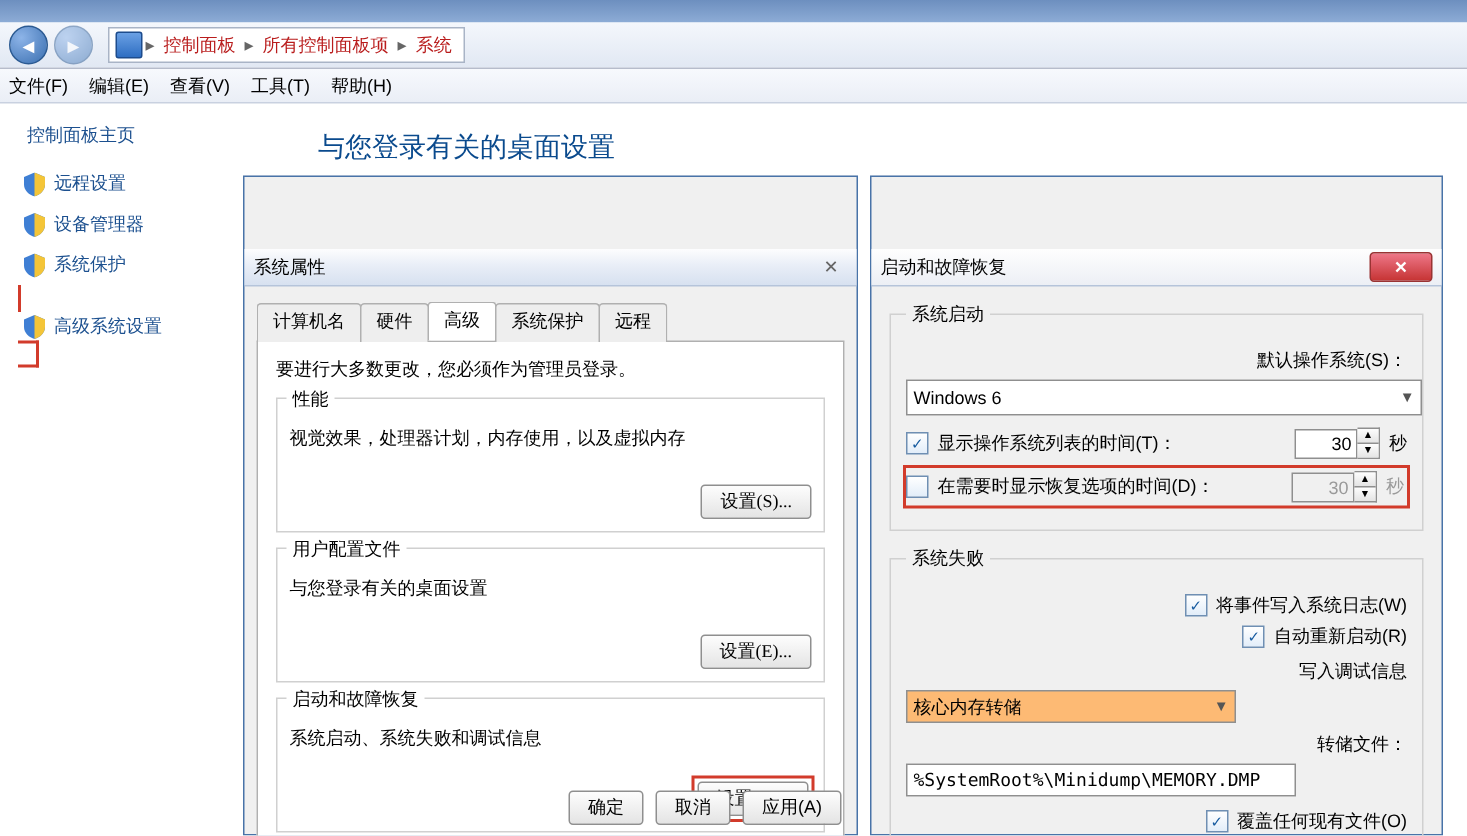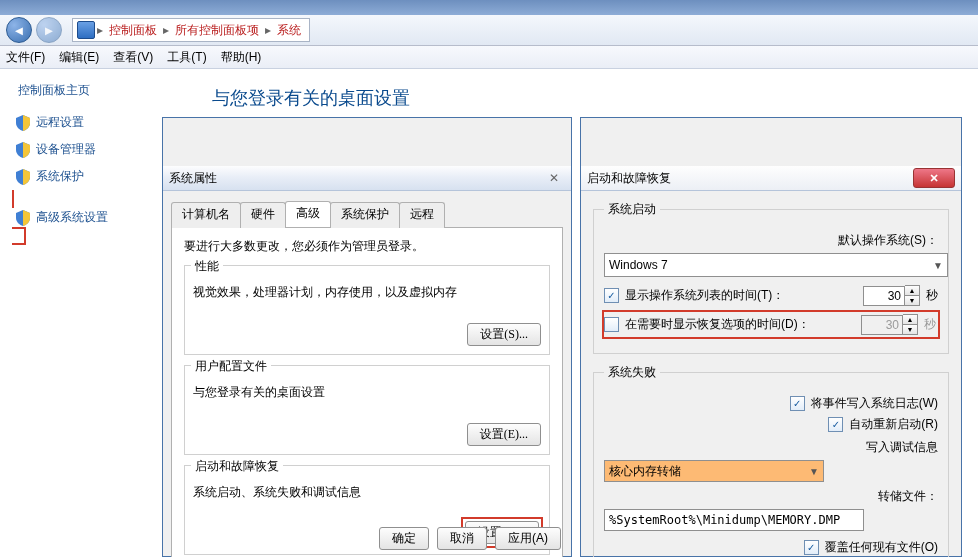--- a/index.html
+++ b/index.html
@@ -213,21 +213,21 @@
 
   <div class="body">
 
     <fieldset class="srgrp">
       <legend>系统启动</legend>
 
       <div class="row">
         <label>默认操作系统(S)：</label>
       </div>
       <div class="os-select">
-        <span>Windows 7</span>
+        <span>Windows 6</span>
         <span class="dd-arrow">▼</span>
       </div>
 
       <div class="row" style="margin-top:8px;">
         <span class="chk">✓</span>
         <label style="flex:1">显示操作系统列表的时间(T)：</label>
         <span class="numwrap">
           <input class="num" value="30" style="">
           <span class="spin">
               <span>▲</span>

